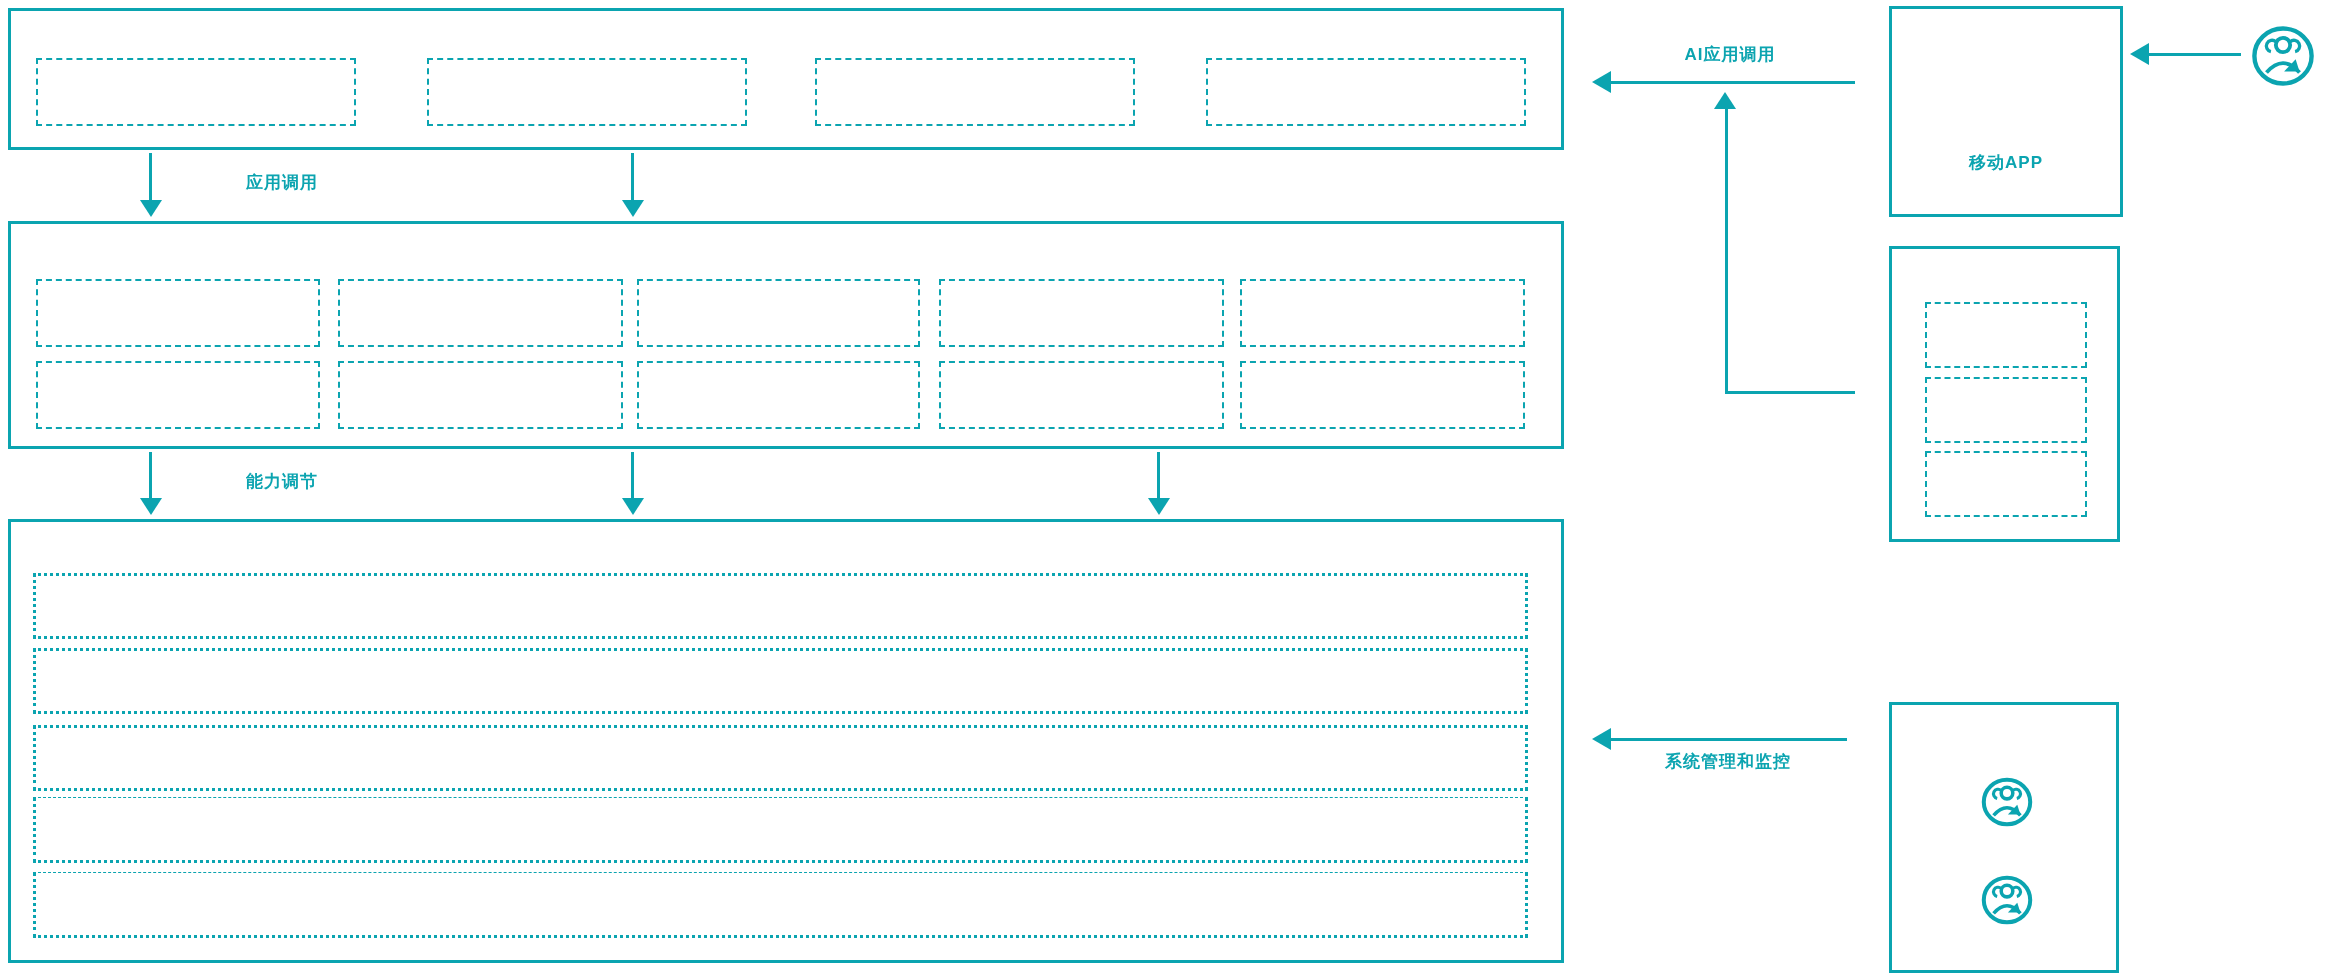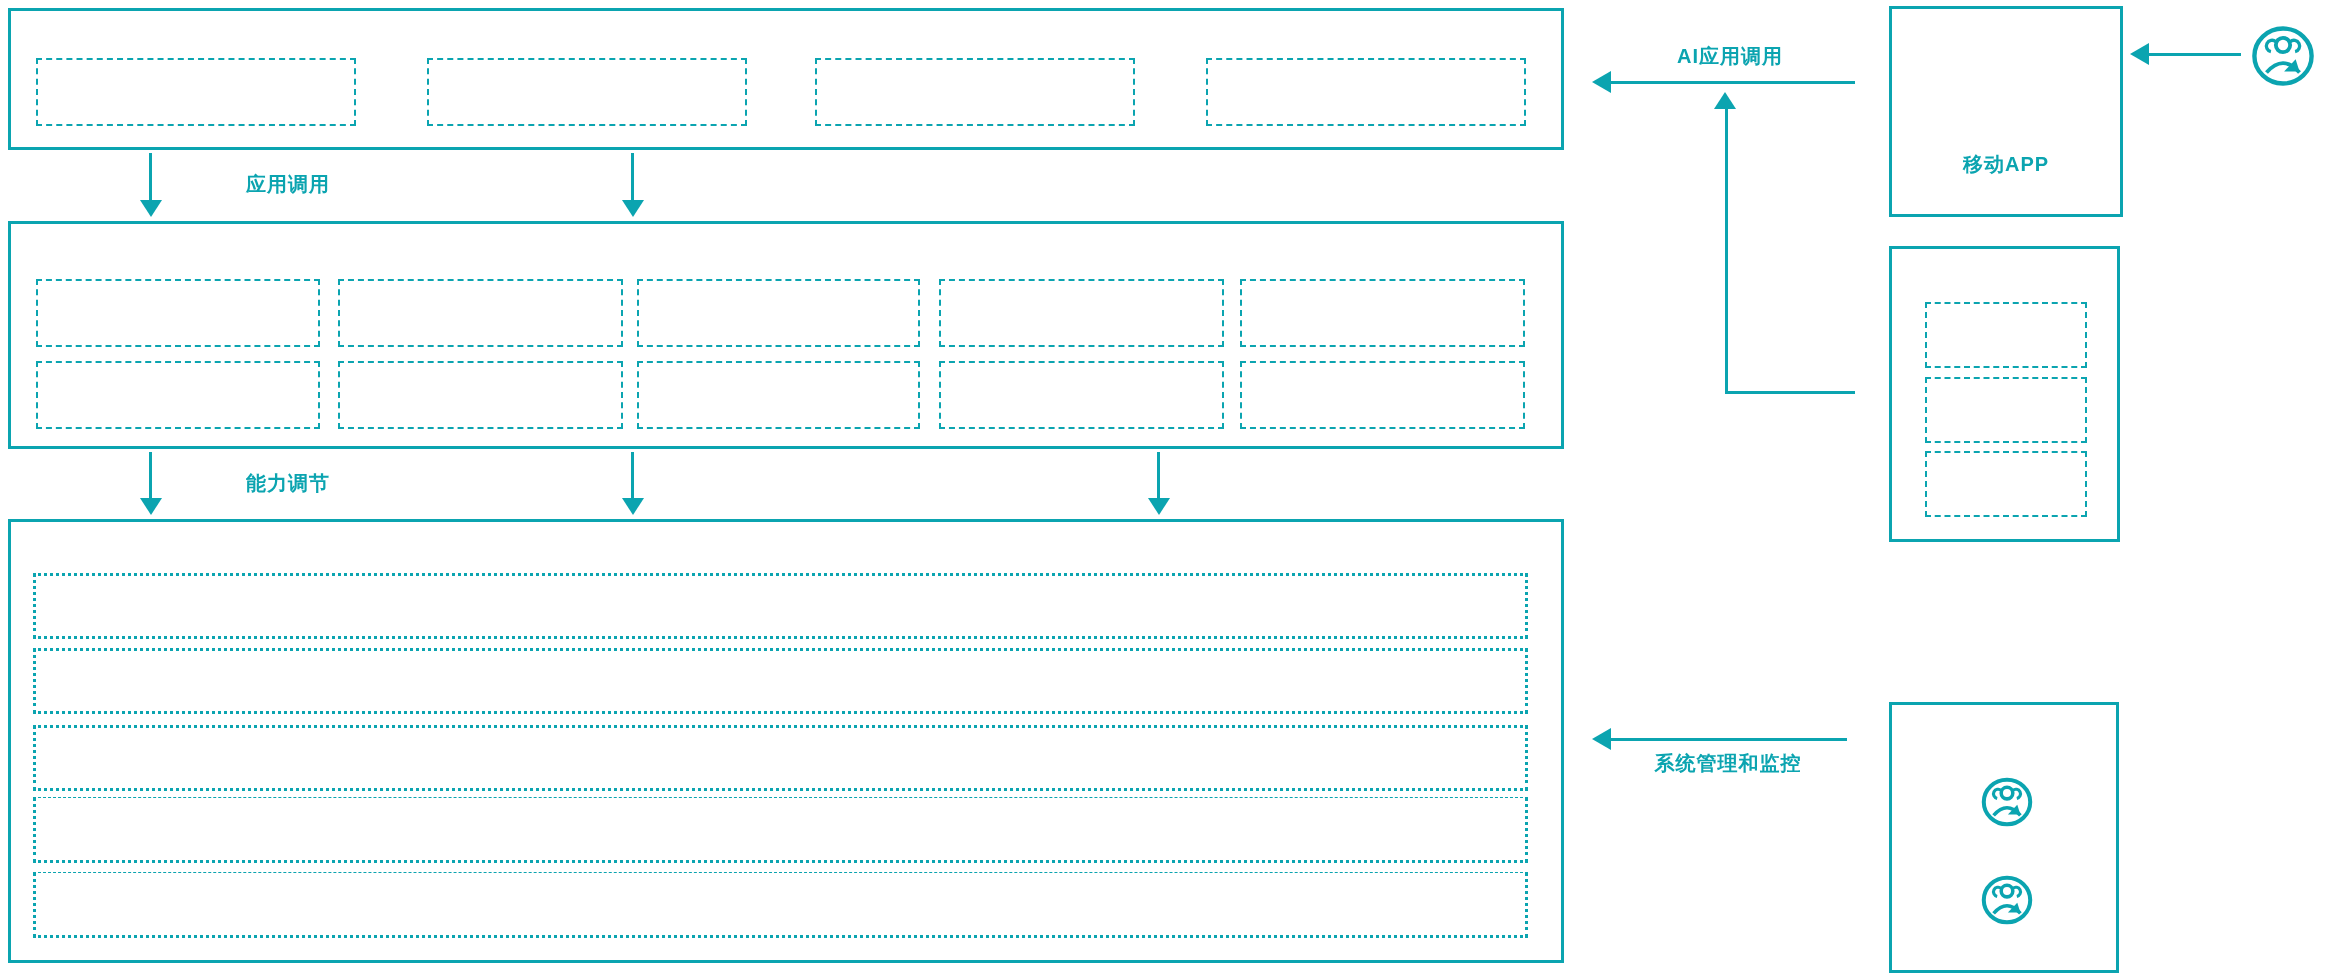--- a/index.html
+++ b/index.html
@@ -33,21 +33,21 @@
   }
   .row-thin-top{border-top:1px dashed var(--teal);}
   .solidbox{
     position:absolute;
     border:3px solid var(--teal);
     background:#ffffff;
   }
   .flow-label{
     position:absolute;
     color:var(--teal);
-    font-size:20px;
+    font-size:17px;
     font-weight:700;
     letter-spacing:1px;
     white-space:nowrap;
   }
   .centered{text-align:center;}
   .line{position:absolute;background:var(--teal);}
   .head-down{
     position:absolute;width:0;height:0;
     border-left:11px solid transparent;
     border-right:11px solid transparent;

